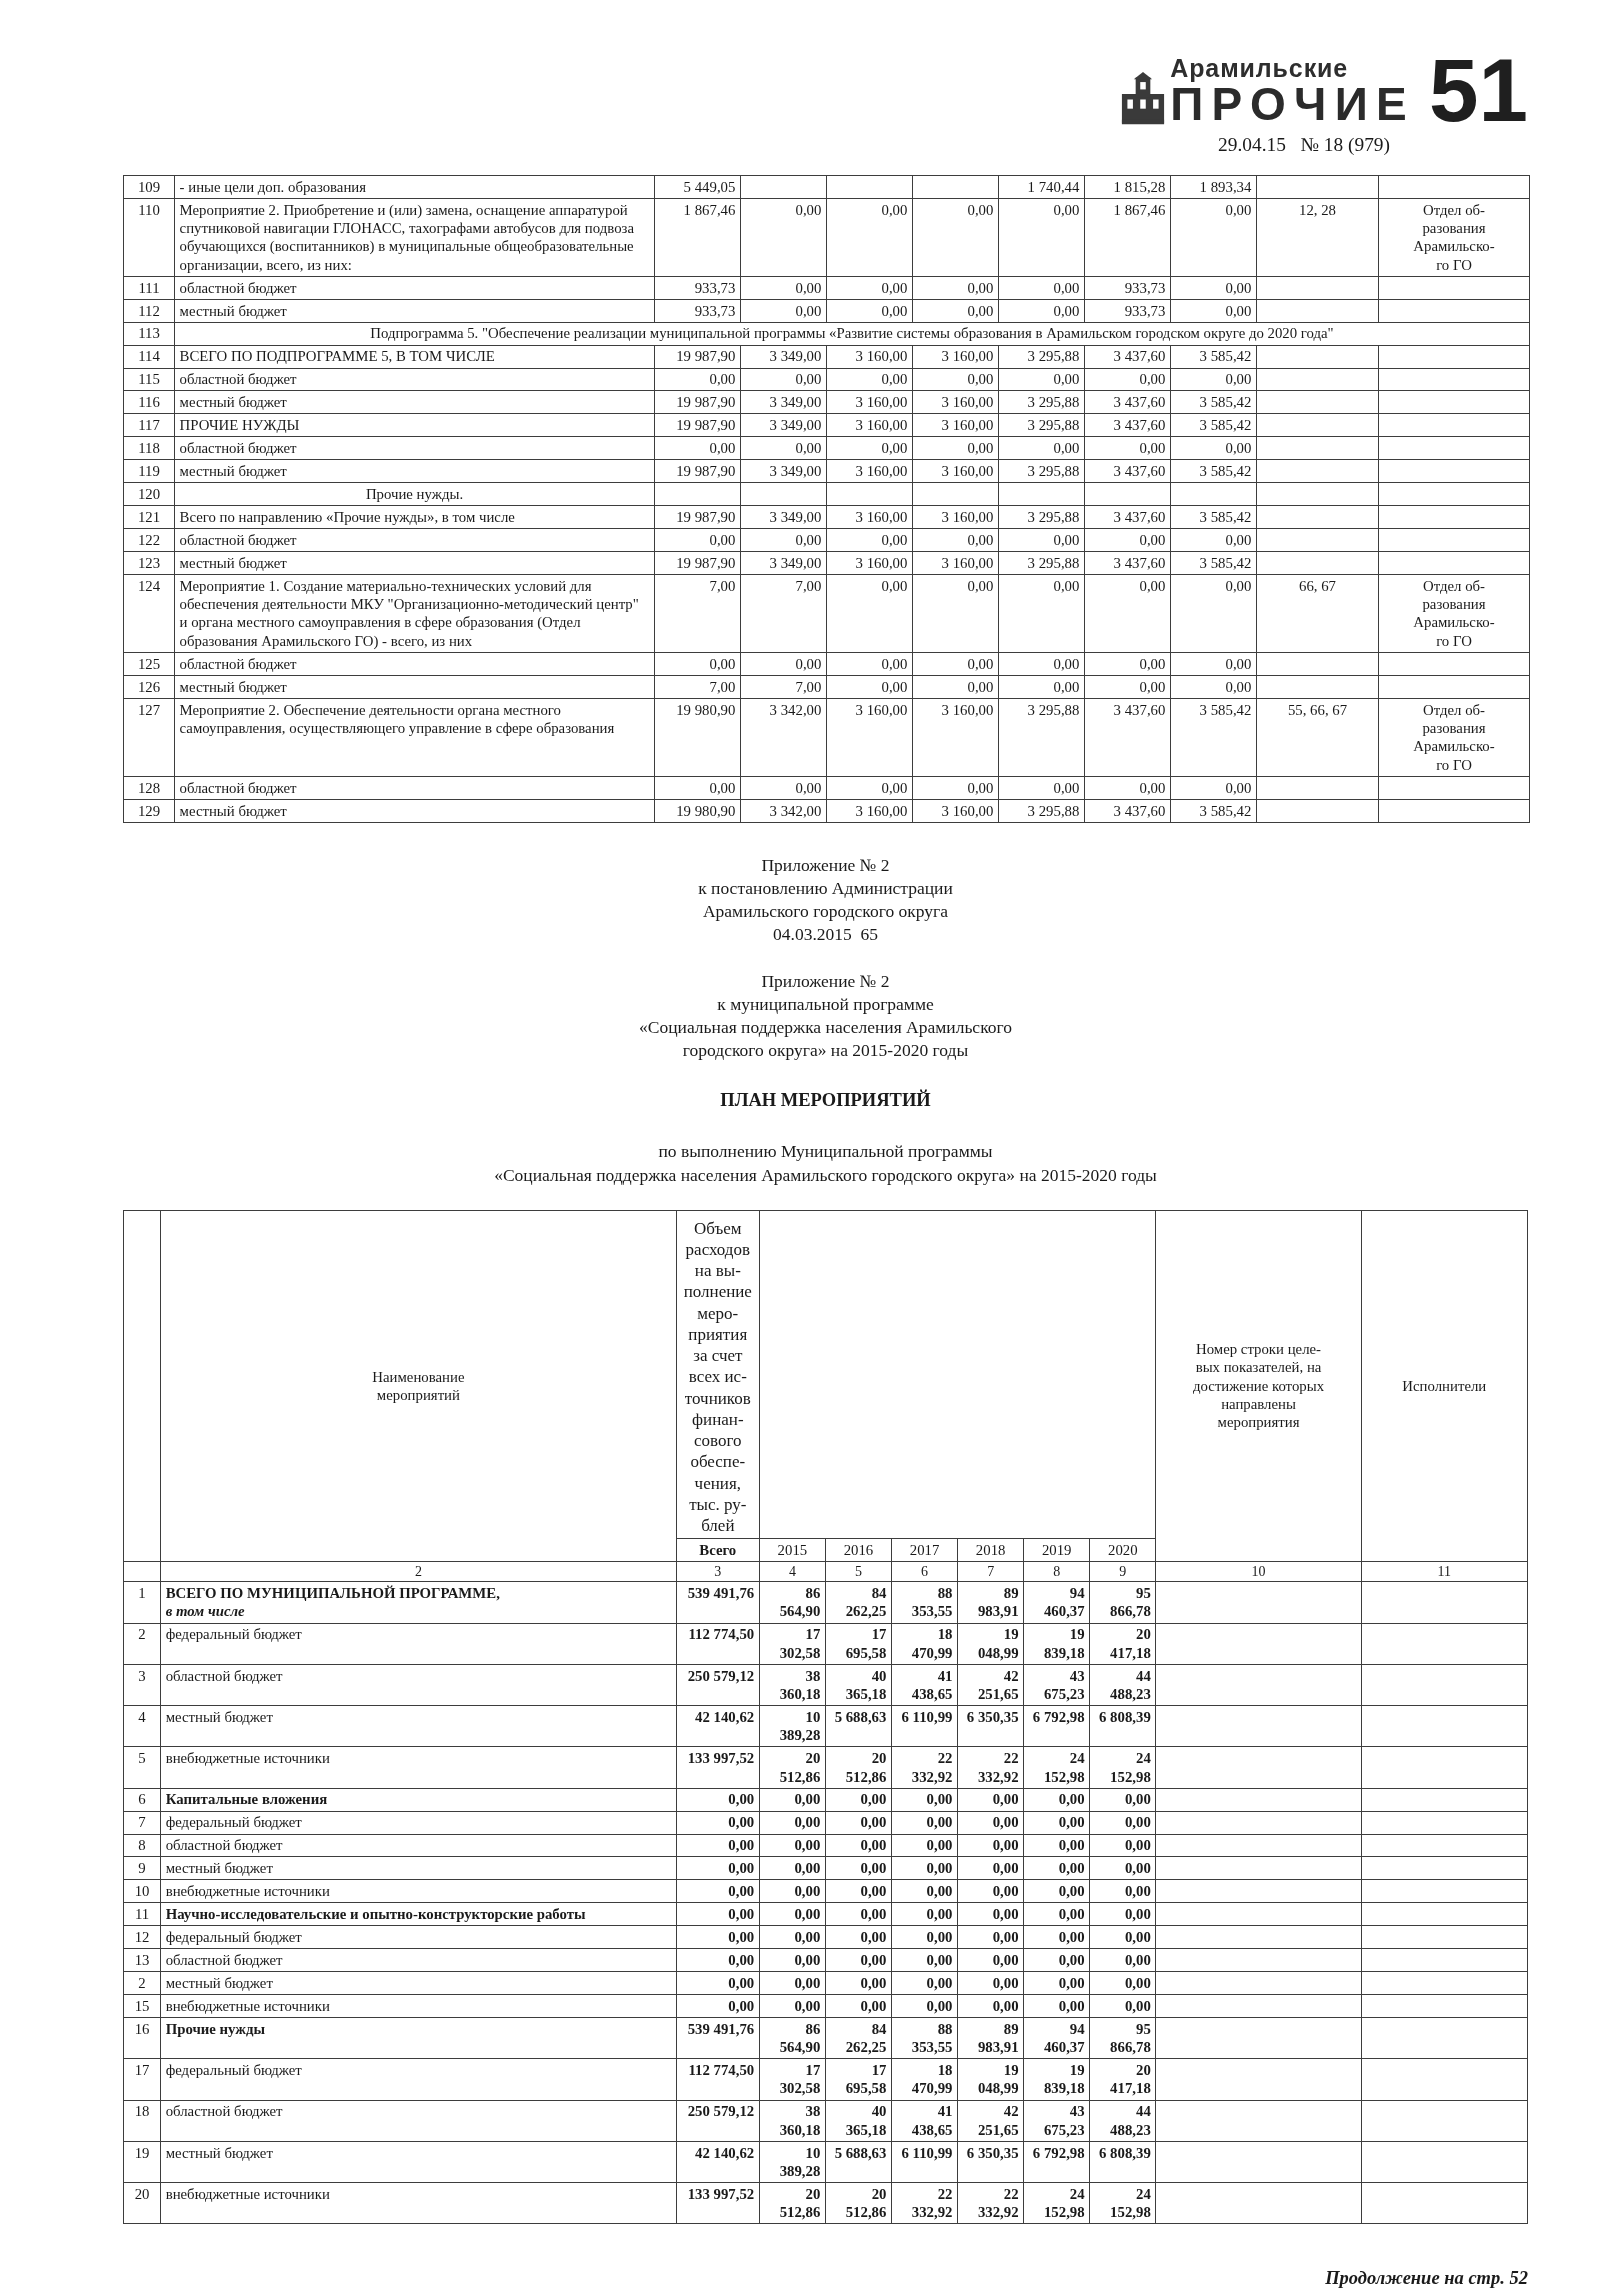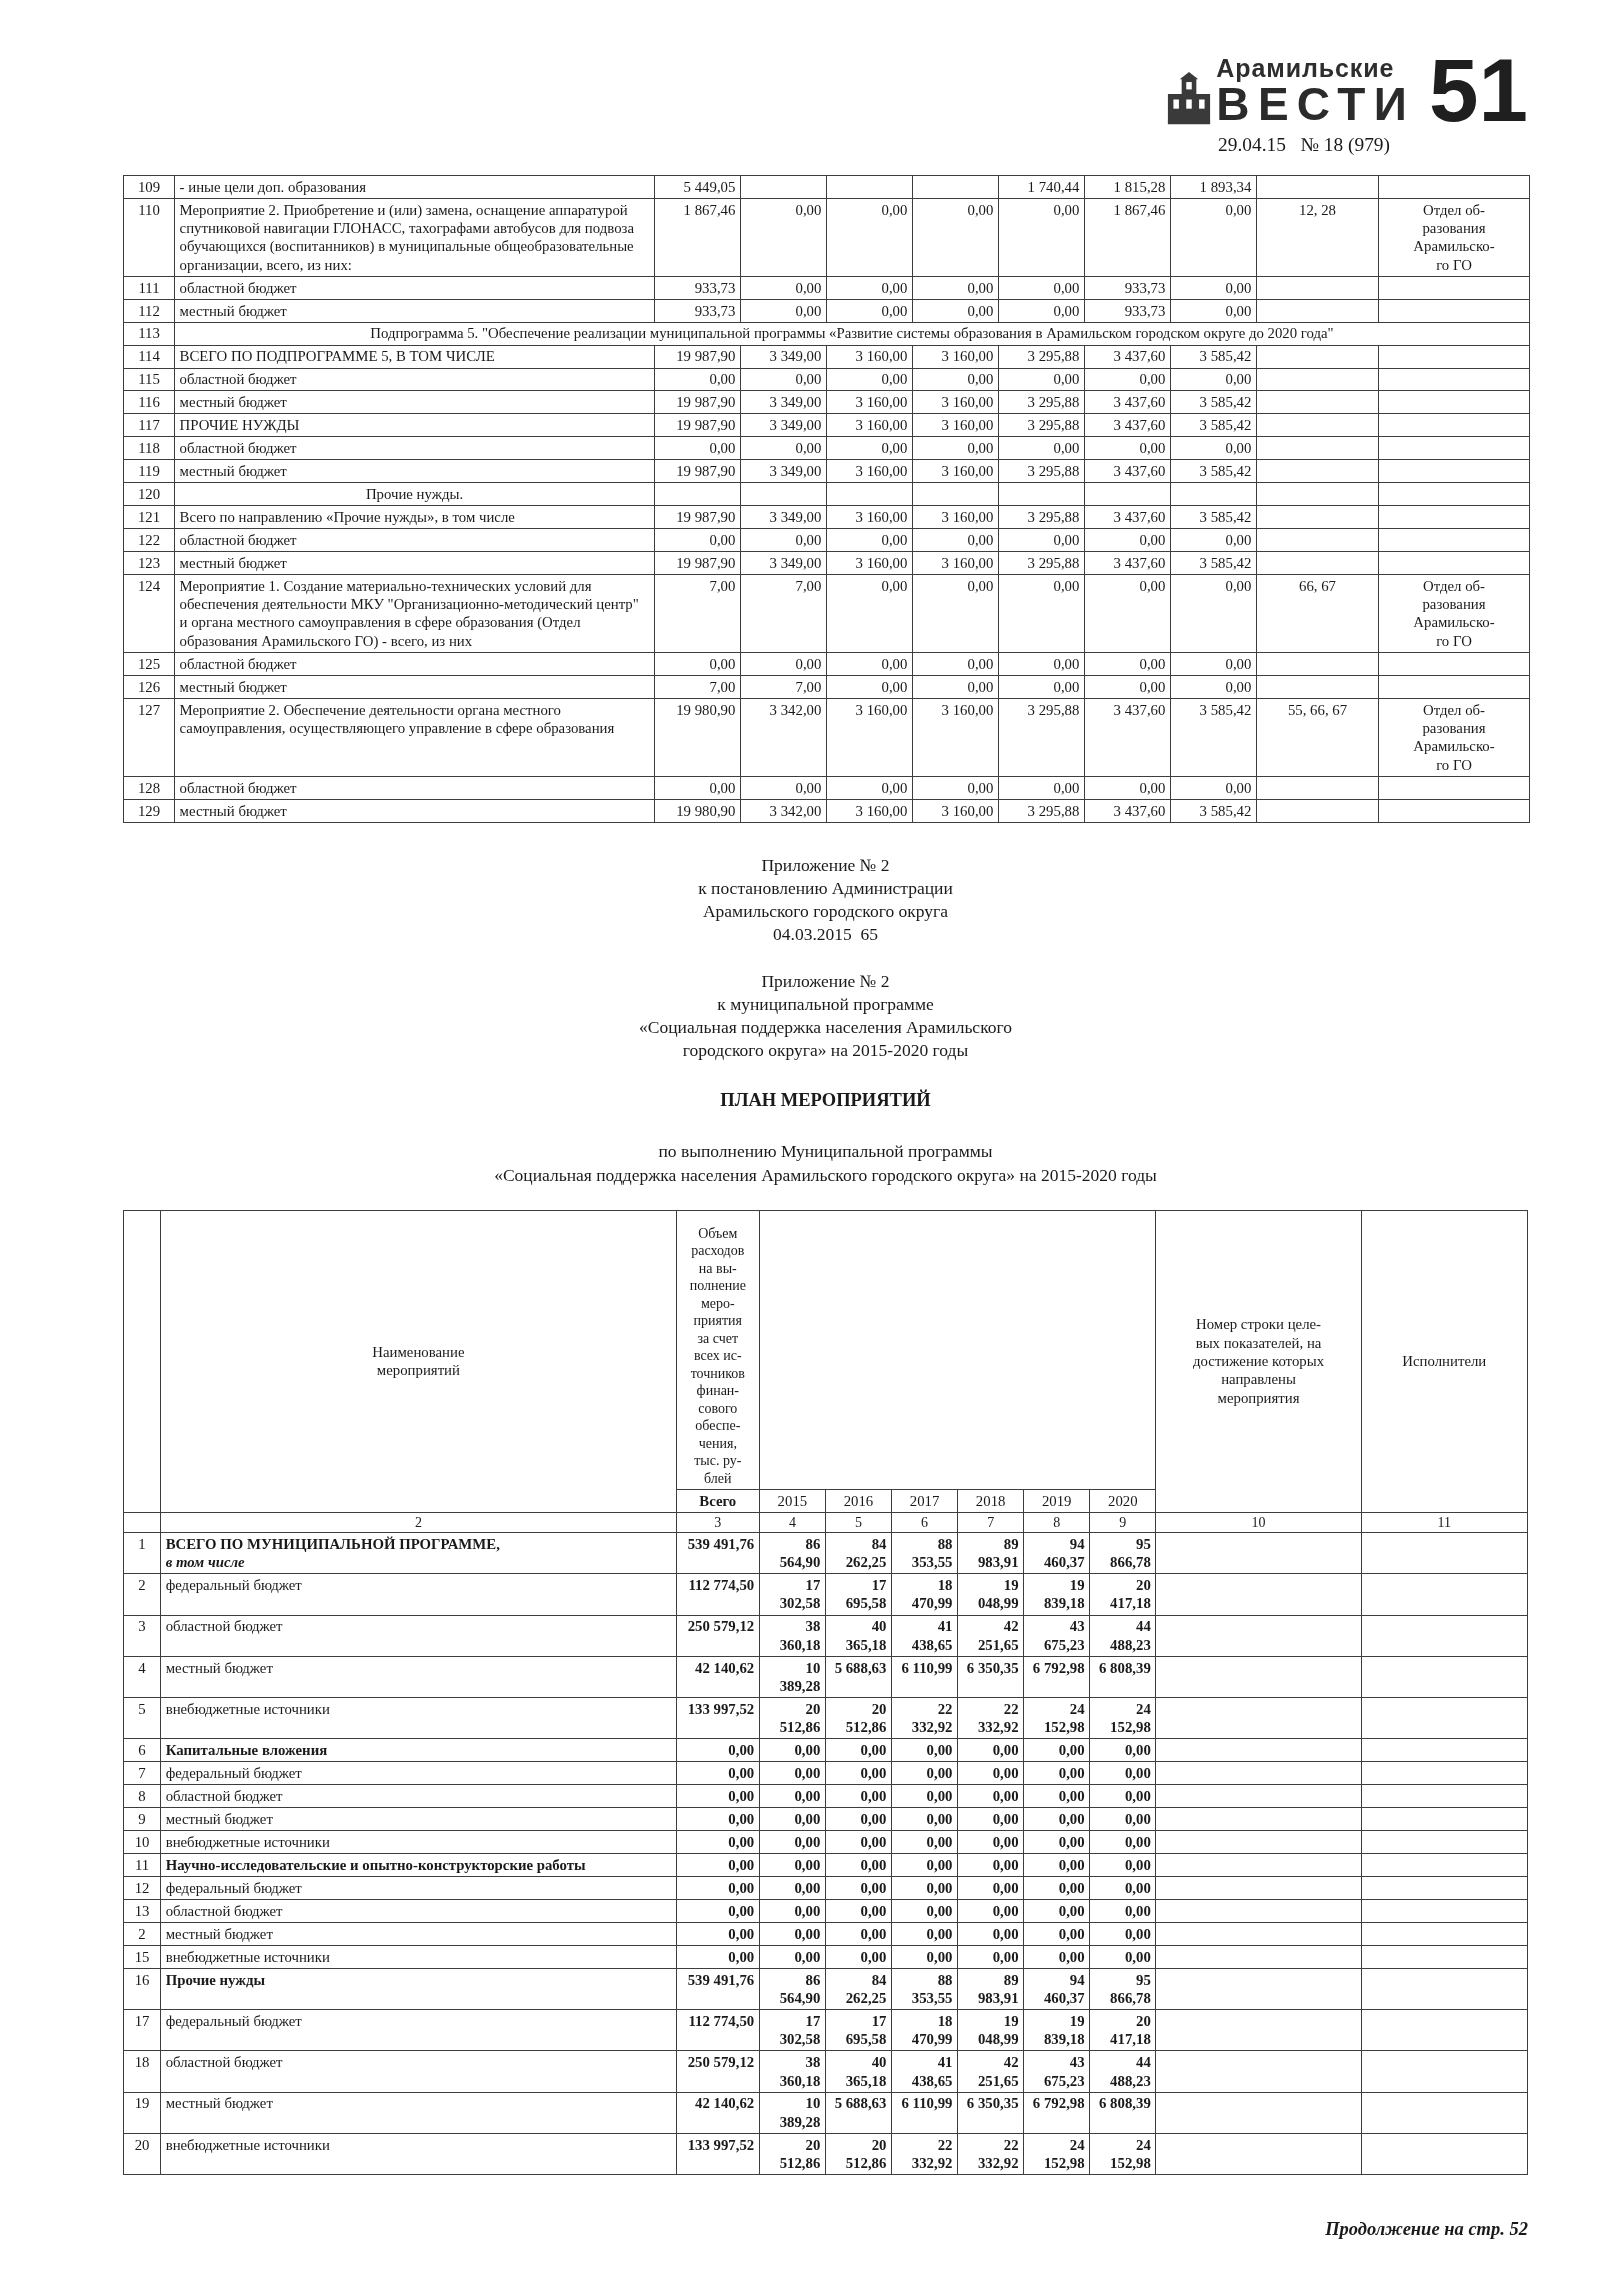--- a/index.html
+++ b/index.html
@@ -30,21 +30,21 @@
   
   .appendix{text-align:center;font-size:17.5px;line-height:1.32;white-space:pre-wrap}
   .appendix.first{margin-top:31px}
   .appendix.second{margin-top:24px}
   .plan-title{margin:28px 0 0 0;text-align:center;font-size:18.5px;font-weight:bold}
   .plan-subtitle{margin-top:29px;text-align:center;font-size:17.5px;font-weight:normal;line-height:1.35;white-space:pre-line}
 
   
   .t2{margin-top:22px}
   .t2 th{text-align:center;font-weight:normal;vertical-align:middle;white-space:pre-line}
-  .t2 .h-volume{font-size:14px;line-height:1.25;vertical-align:top;padding-top:14px}
+  .t2 .h-volume{font-size:17px;line-height:1.25;vertical-align:top;padding-top:7px}
   .t2 .h-total{font-weight:bold}
   .t2 .colnums th{font-size:14px;padding:0.9px 3.7px}
   .t2 .v{text-align:right;font-weight:bold}
   .t2 .cname{text-align:left}
   .t2 .bold-row .cname{font-weight:bold}
   .t2 .name2{font-style:italic}
 
   .footer-note{margin-top:44px;text-align:right;font-style:italic;font-weight:bold;font-size:18.5px}
 </style>
 </head>
@@ -59,21 +59,21 @@
         <rect x="19" y="6" width="16" height="22" fill="#3a3a3a"></rect>
         <path d="M17 8 L27 0 L37 8 Z" fill="#3a3a3a"></path>
         <rect x="10" y="30" width="6" height="10" fill="#ffffff"></rect>
         <rect x="24" y="30" width="6" height="10" fill="#ffffff"></rect>
         <rect x="38" y="30" width="6" height="10" fill="#ffffff"></rect>
         <rect x="24" y="11" width="6" height="8" fill="#ffffff"></rect>
         <rect x="4" y="52" width="46" height="5" fill="#3a3a3a"></rect>
       </svg>
       <div class="mast-text">
         <div class="mast-top">Арамильские</div>
-        <div class="mast-main">ВЕСТИ</div>
+        <div class="mast-main">ПРОЧИЕ</div>
       </div>
       <div class="page-num">51</div>
     </div>
     <div class="issue">29.04.15   № 18 (979)</div>
   </header>
 
   <table class="t1">
     <colgroup>
       <col style="width:51px">
         <col style="width:480px">

